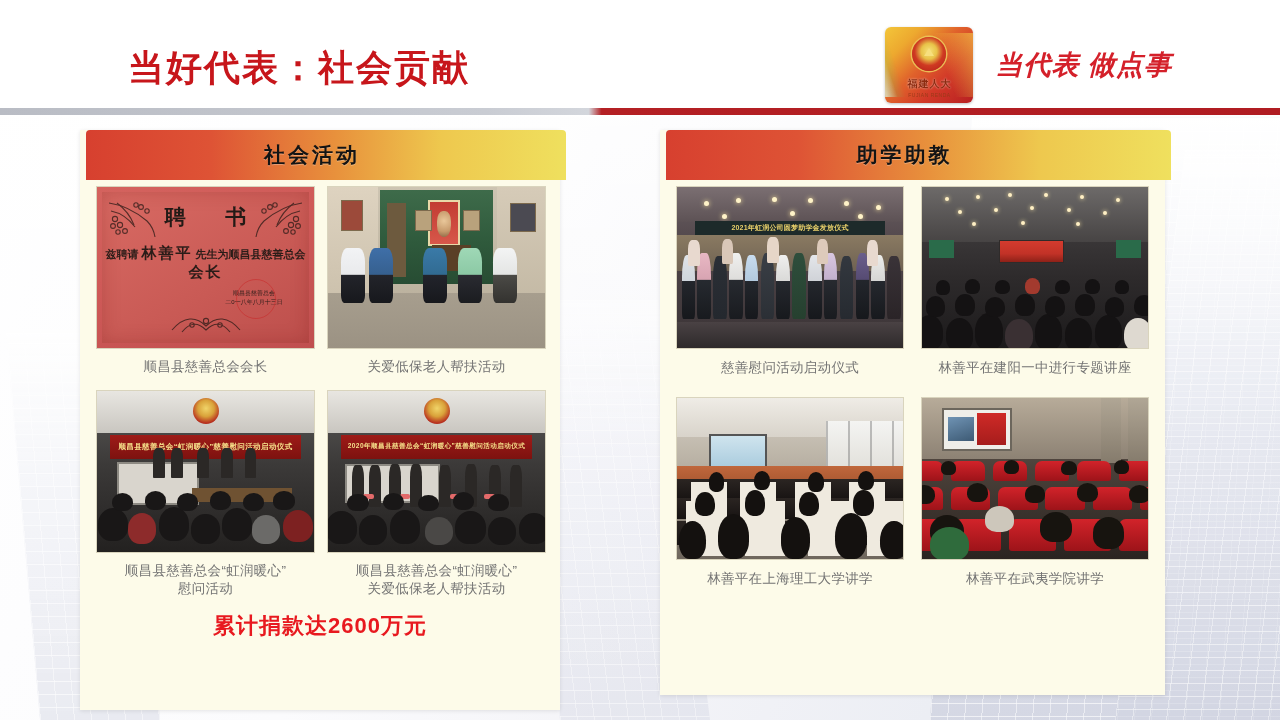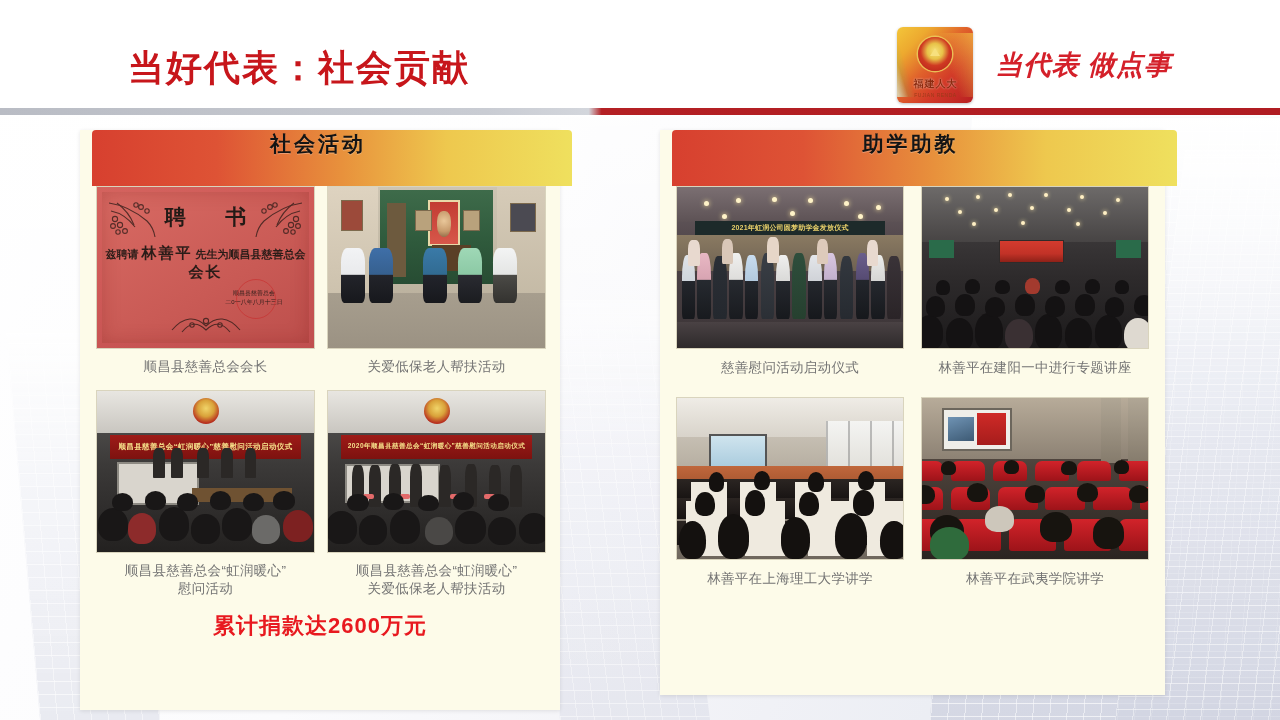--- a/index.html
+++ b/index.html
@@ -44,21 +44,21 @@
 
   
   .header{position:absolute;left:0;top:0;width:1280px;height:110px;background:#ffffff;z-index:5;}
   .slide-title{
     position:absolute;left:128px;top:44px;
     font-size:36px;font-weight:700;color:#c7161b;letter-spacing:2px;
     white-space:nowrap;
   }
   .brand{position:absolute;right:108px;top:27px;display:flex;align-items:center;gap:22px;z-index:6;}
   .brand-logo{
-    width:76px;height:76px;border-radius:6px;position:relative;overflow:hidden;
+    width:88px;height:76px;border-radius:6px;position:relative;overflow:hidden;
     background:linear-gradient(135deg,#f3c63a 0%,#eda92f 22%,#e0622b 46%,#d23a28 68%,#b81f22 100%);
     box-shadow:0 1px 3px rgba(0,0,0,.25);
   }
   .brand-logo .ribbon{
     position:absolute;left:-18%;top:8%;width:136%;height:84%;
     background:
       linear-gradient(72deg,rgba(255,255,255,0) 0%,rgba(255,255,255,.55) 12%,rgba(255,255,255,0) 20%),
       linear-gradient(72deg,rgba(125,190,90,.85) 0%,rgba(125,190,90,0) 26%),
       linear-gradient(250deg,rgba(243,200,70,.9) 0%,rgba(243,200,70,0) 40%);
     filter:blur(.4px);
@@ -89,24 +89,24 @@
   }
   .header-rule{position:absolute;left:0;top:108px;width:1280px;height:7px;z-index:6;
     background:linear-gradient(90deg,#b9bcc4 0%,#c9ccd3 38%,#d3d6dc 46%,#b42024 47%,#b01c22 100%);}
   .header-rule2{position:absolute;left:0;top:115px;width:1280px;height:2px;background:rgba(255,255,255,.6);z-index:6;}
 
   
   .panel{position:absolute;background:#fdfbe9;box-shadow:0 1px 4px rgba(0,0,0,.10);z-index:4;}
   .panel-left{left:80px;top:130px;width:480px;height:580px;}
   .panel-right{left:660px;top:130px;width:505px;height:565px;}
   .panel-head{
-    position:absolute;left:12px;top:0;width:100%;height:56px;
+    position:absolute;left:6px;top:0;width:100%;height:50px;
     background:linear-gradient(90deg,#d7402f 0%,#de5335 26%,#e8913c 52%,#eec84e 74%,#efe05e 100%);
     border-radius:4px 4px 0 0;
-    display:flex;justify-content:center;
+    display:flex;align-items:center;justify-content:center;
   }
   .panel-head-text{
     font-size:21px;font-weight:700;color:#141414;letter-spacing:3px;
     text-shadow:0 1px 0 rgba(255,255,255,.28);
     transform:translateX(-14px);
   }
   .panel-body{position:absolute;left:0;top:42px;right:0;bottom:0;padding:14px 16px 10px;box-sizing:border-box;}
 
   .row{display:flex;gap:12px;justify-content:space-between;}
   .cell{display:flex;flex-direction:column;align-items:center;}

